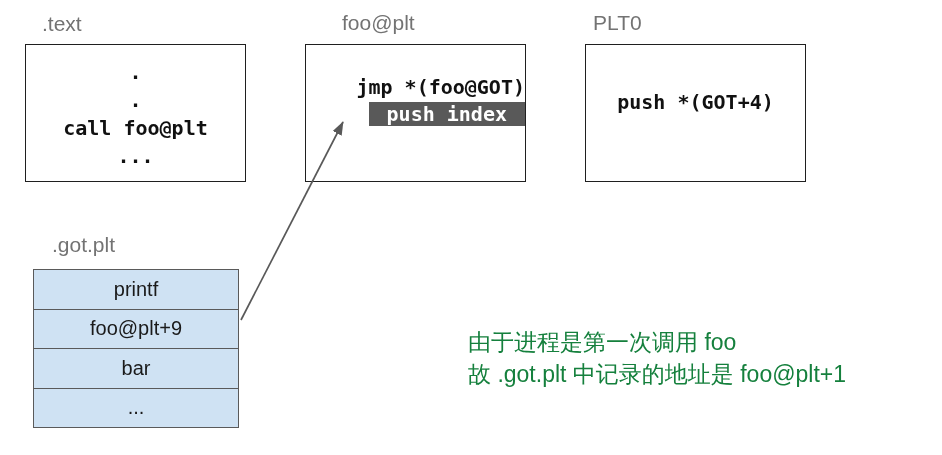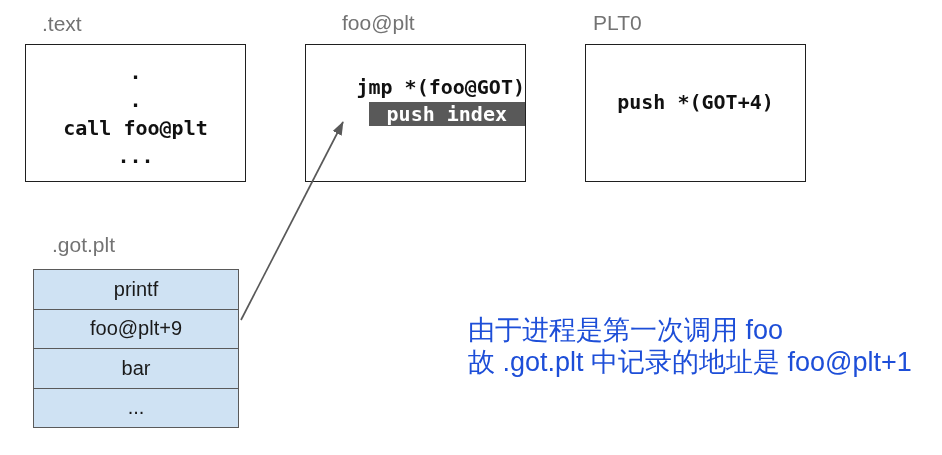--- a/index.html
+++ b/index.html
@@ -63,24 +63,24 @@
     color: #1a1a1a;
   }
   .gotrow:last-child { border-bottom: none; }
   .arrow-layer {
     position: absolute;
     left: 0; top: 0;
     pointer-events: none;
   }
   .annotation {
     position: absolute;
-    left: 468px; top: 314px;
-    font-size: 27px;
+    left: 468px; top: 326px;
+    font-size: 23px;
     line-height: 32px;
-    color: #1d4ed8;
+    color: #15803d;
     white-space: nowrap;
   }
 </style>
 </head>
 <body>
 
 <div class="stage">
 
   <div class="sec-label" style="left:42px; top:12px;">.text</div>
   <div class="membox" style="left:25px; top:44px;">

